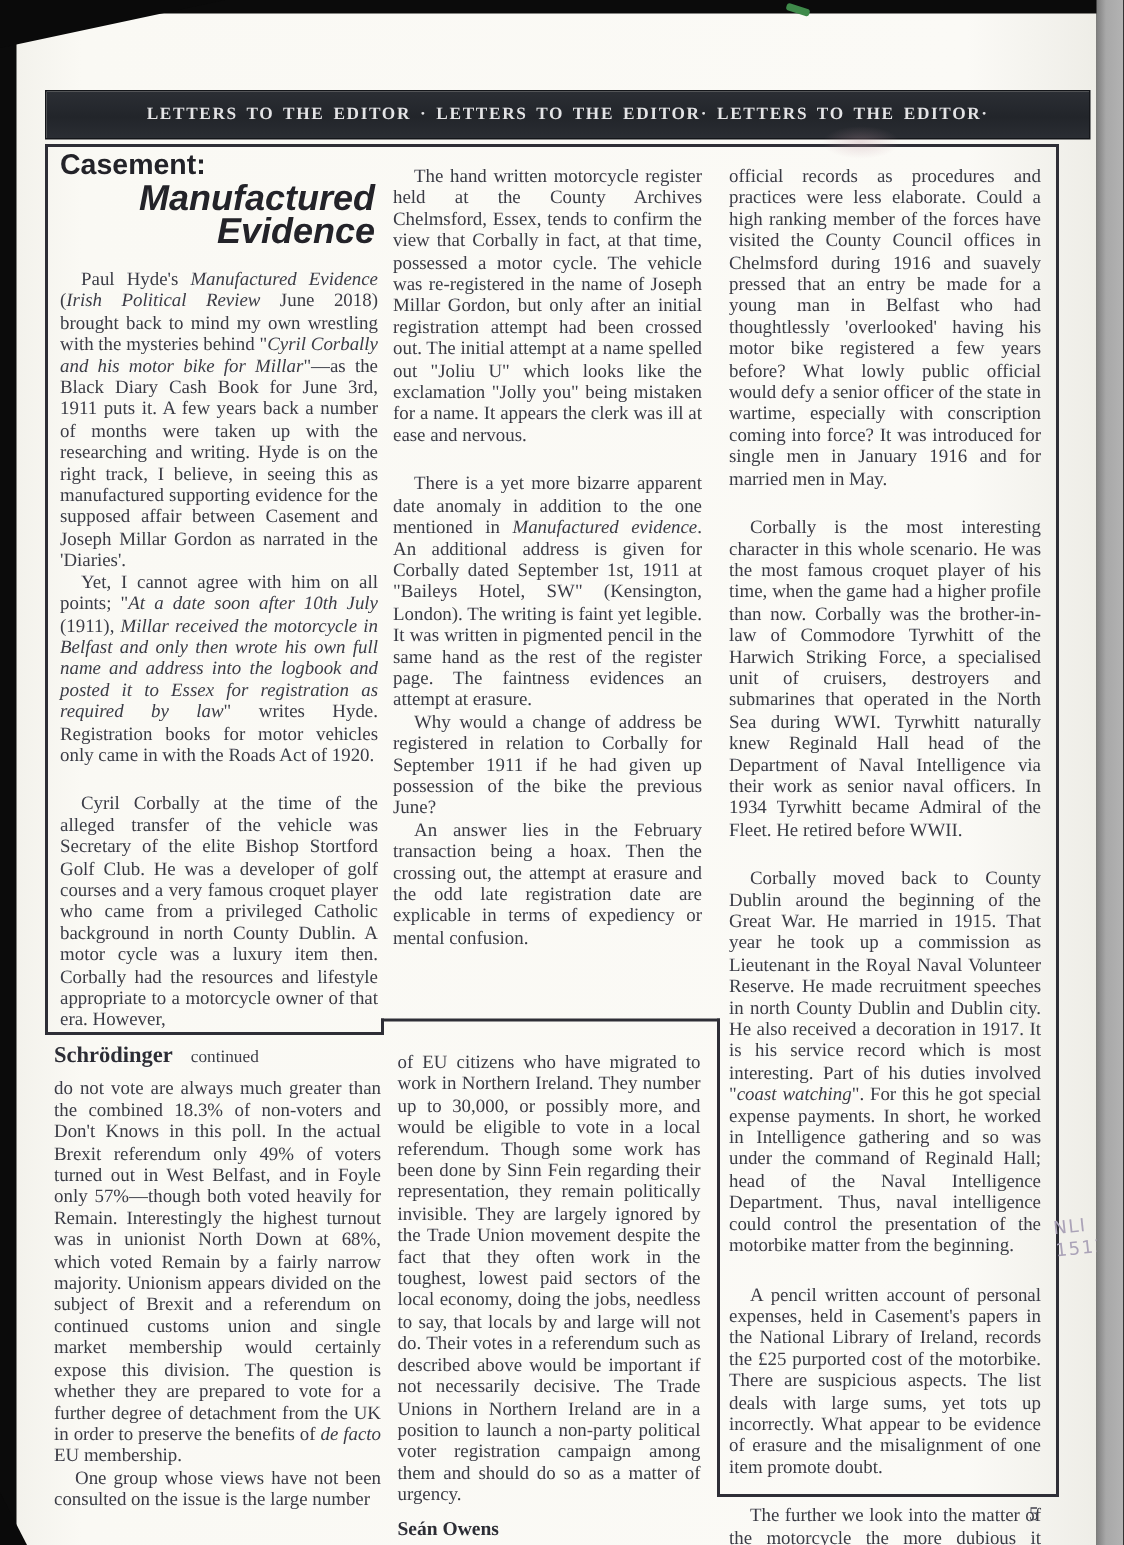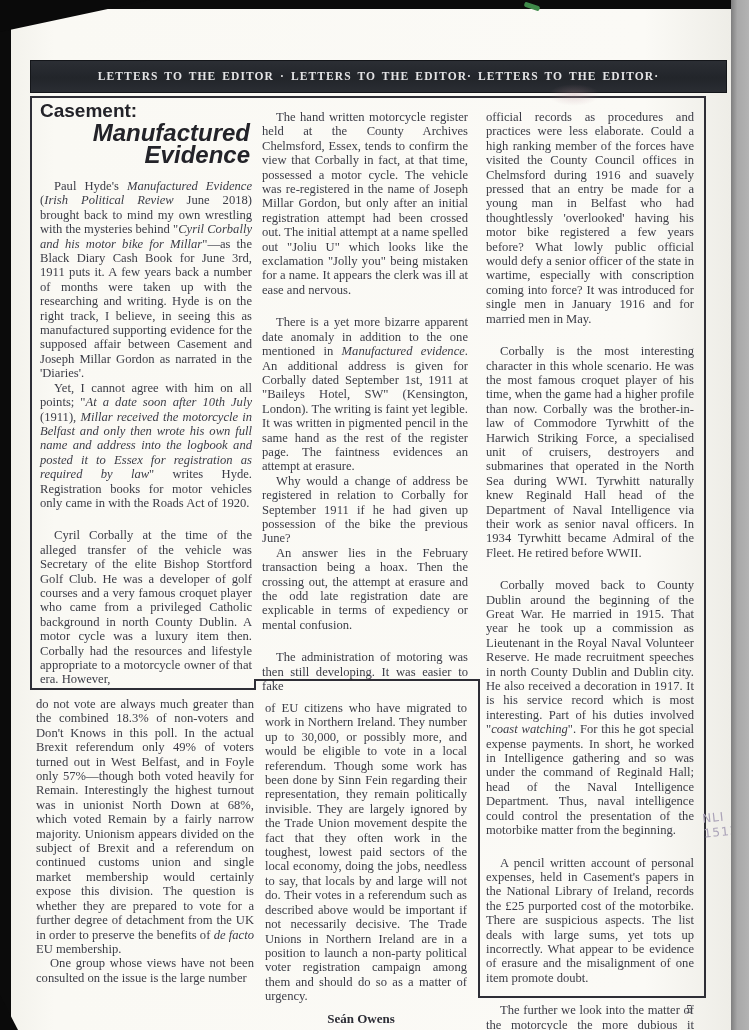--- a/index.html
+++ b/index.html
@@ -44,21 +44,21 @@
   .col{position:absolute;font-size:12.6px;line-height:14.4px;color:#3b3c46;}
   .para{margin:0;text-indent:14px;text-align:justify;}
   .para.noindent{text-indent:0;}
   .para.gap{margin-top:18px;}
   .title{margin-bottom:13px;font-family:"Liberation Sans",sans-serif;color:#232329;}
   .title .t1{font-weight:bold;font-size:19px;line-height:22px;}
   .title .t2{font-weight:bold;font-style:italic;font-size:24px;line-height:22px;text-align:right;padding-right:2px;}
   .schr-head{margin:0 0 6px 0;color:#2c2d35;}
   .schr-head .name{font-weight:bold;font-size:15px;}
   .schr-head .cont{font-size:11.5px;margin-left:12px;color:#3b3c46;}
-  .sig{text-align:center;font-weight:bold;font-size:13px;margin-top:8px;color:#2c2d35;}
+  .sig{text-align:left;font-weight:bold;font-size:13px;margin-top:8px;color:#2c2d35;}
   .sig.s2{padding-right:10px;}
   .sig.s3{padding-right:4px;text-decoration:underline;}
   .margin-note{
     position:absolute;left:703px;top:810px;width:34px;
     font-family:"DejaVu Sans",sans-serif;font-size:12px;line-height:15px;
     color:#aba3b8;transform:rotate(-6deg);letter-spacing:1px;
   }
   .pagenum{position:absolute;left:686px;top:1001px;font-size:13px;color:#43444e;}
 </style>
 </head>
@@ -91,36 +91,38 @@
       <p class="para gap">Cyril Corbally at the time of the alleged transfer of the vehicle was Secretary of the elite Bishop Stortford Golf Club. He was a developer of golf courses and a very famous croquet player who came from a privileged Catholic background in north County Dublin. A motor cycle was a luxury item then. Corbally had the resources and lifestyle appropriate to a motorcycle owner of that era. However,</p>
     </div>
 </div>
 
 <div class="col" style="left:262px;top:110px;width:206px;">
   <div>
       <p class="para">The hand written motorcycle register held at the County Archives Chelmsford, Essex, tends to confirm the view that Corbally in fact, at that time, possessed a motor cycle. The vehicle was re-registered in the name of Joseph Millar Gordon, but only after an initial registration attempt had been crossed out. The initial attempt at a name spelled out "Joliu U" which looks like the exclamation "Jolly you" being mistaken for a name. It appears the clerk was ill at ease and nervous.</p>
       <p class="para gap">There is a yet more bizarre apparent date anomaly in addition to the one mentioned in <i>Manufactured evidence</i>. An additional address is given for Corbally dated September 1st, 1911 at "Baileys Hotel, SW" (Kensington, London). The writing is faint yet legible. It was written in pigmented pencil in the same hand as the rest of the register page. The faintness evidences an attempt at erasure.</p>
       <p class="para">Why would a change of address be registered in relation to Corbally for September 1911 if he had given up possession of the bike the previous June?</p>
       <p class="para">An answer lies in the February transaction being a hoax. Then the crossing out, the attempt at erasure and the odd late registration date are explicable in terms of expediency or mental confusion.</p>
-      <p class="para gap">The administration of motoring was then still developing. It was easier to fake</p>
     </div>
 </div>
 
 <div class="col" style="left:486px;top:110px;width:208px;">
   <div>
       <p class="para noindent">official records as procedures and practices were less elaborate. Could a high ranking member of the forces have visited the County Council offices in Chelmsford during 1916 and suavely pressed that an entry be made for a young man in Belfast who had thoughtlessly 'overlooked' having his motor bike registered a few years before? What lowly public official would defy a senior officer of the state in wartime, especially with conscription coming into force? It was introduced for single men in January 1916 and for married men in May.</p>
       <p class="para gap">Corbally is the most interesting character in this whole scenario. He was the most famous croquet player of his time, when the game had a higher profile than now. Corbally was the brother-in-law of Commodore Tyrwhitt of the Harwich Striking Force, a specialised unit of cruisers, destroyers and submarines that operated in the North Sea during WWI. Tyrwhitt naturally knew Reginald Hall head of the Department of Naval Intelligence via their work as senior naval officers. In 1934 Tyrwhitt became Admiral of the Fleet. He retired before WWII.</p>
       <p class="para gap">Corbally moved back to County Dublin around the beginning of the Great War. He married in 1915. That year he took up a commission as Lieutenant in the Royal Naval Volunteer Reserve. He made recruitment speeches in north County Dublin and Dublin city. He also received a decoration in 1917. It is his service record which is most interesting. Part of his duties involved "<i>coast watching</i>". For this he got special expense payments. In short, he worked in Intelligence gathering and so was under the command of Reginald Hall; head of the Naval Intelligence Department. Thus, naval intelligence could control the presentation of the motorbike matter from the beginning.</p>
       <p class="para gap">A pencil written account of personal expenses, held in Casement's papers in the National Library of Ireland, records the £25 purported cost of the motorbike. There are suspicious aspects. The list deals with large sums, yet tots up incorrectly. What appear to be evidence of erasure and the misalignment of one item promote doubt.</p>
       <p class="para gap">The further we look into the matter of the motorcycle the more dubious it looks.</p>
     </div>
   <div class="sig s3">Tim O'Sullivan</div>
 </div>
 
 <div class="col" style="left:36px;top:697px;width:218px;">
+  <div class="schr-head">
+    <span class="name">Schrödinger</span><span class="cont">continued</span>
+  </div>
   <div>
       <p class="para noindent">do not vote are always much greater than the combined 18.3% of non-voters and Don't Knows in this poll.  In the actual Brexit referendum only 49% of voters turned out in West Belfast, and in Foyle only 57%—though both voted heavily for Remain.  Interestingly the highest turnout was in unionist North Down at 68%, which voted Remain by a fairly narrow majority. Unionism appears divided on the subject of Brexit and a referendum on continued customs union and single market membership would certainly expose this division. The question is whether they are prepared to vote for a further degree of detachment from the UK in order to preserve the benefits of <i>de facto</i> EU membership.</p>
       <p class="para">One group whose views have not been consulted on the issue is the large number</p>
     </div>
 </div>
 
 <div class="col" style="left:265px;top:701px;width:202px;">
   <div>
       <p class="para noindent">of EU citizens who have migrated to work in Northern Ireland.  They number up to 30,000, or possibly more, and would be eligible to vote in a local referendum. Though some work has been done by Sinn Fein regarding their representation, they remain politically invisible.  They are largely ignored by the Trade Union movement despite the fact that they often work in the toughest, lowest paid sectors of the local economy, doing the jobs, needless to say, that locals by and large will not do. Their votes in a referendum such as described above would be important if not necessarily decisive.  The Trade Unions in Northern Ireland are in a position to launch a non-party political voter registration campaign among them and should do so as a matter of urgency.</p>
     </div>

